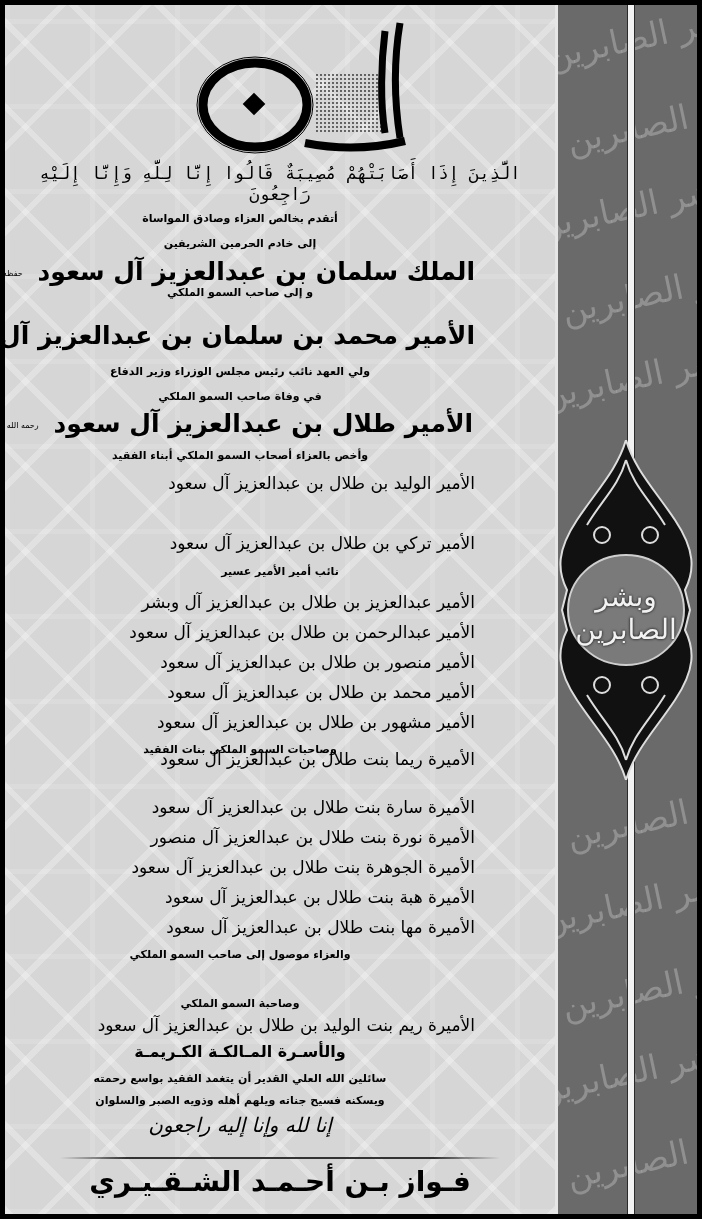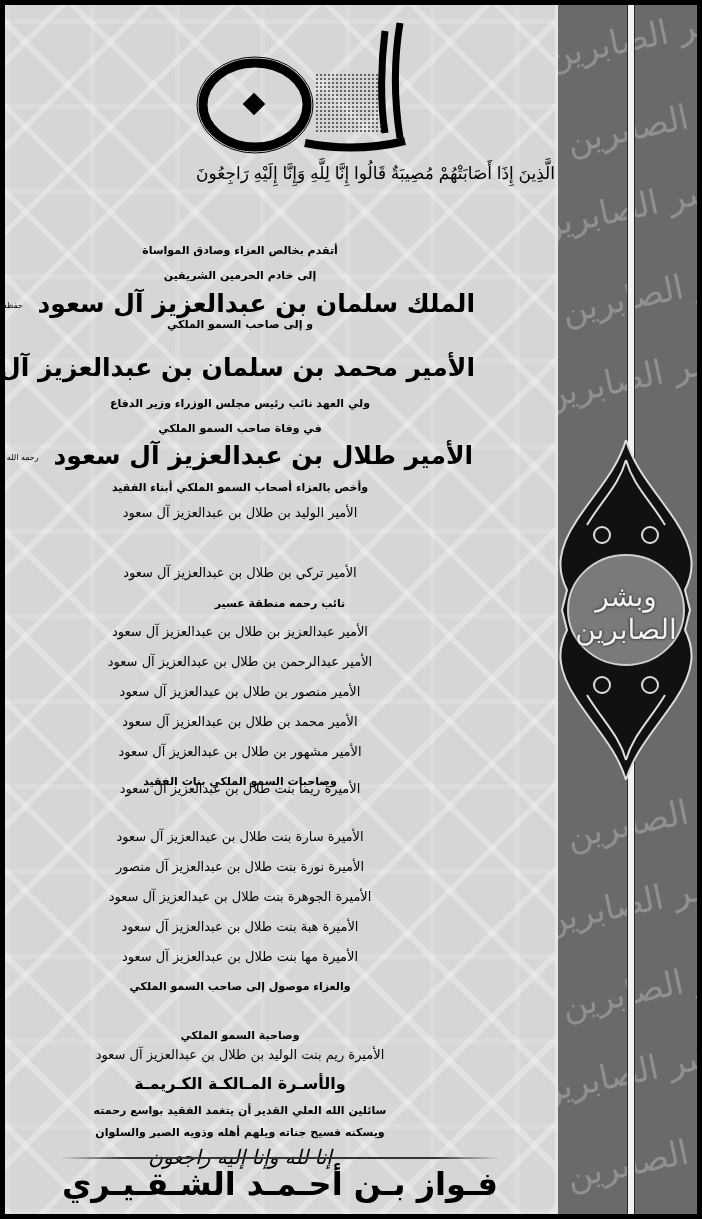--- a/index.html
+++ b/index.html
@@ -47,38 +47,38 @@
     position: absolute; left: 0; top: 140px; width: 138px; text-align: center;
     color: #f2f2f2; font-family: "DejaVu Serif", serif; font-size: 28px;
     direction: rtl; text-shadow: 0 0 3px #000;
   }
 
   .title-callig {
     position: absolute; left: 150px; top: 8px; width: 270px; height: 145px;
   }
   .verse {
     position: absolute; left: 0; top: 158px; width: 550px;
-    font-family: Liberation Sans, sans-serif; font-size: 17px; text-align: right;
+    font-family: Liberation Mono, monospace; font-size: 17px;
   }
-  .line { position: absolute; left: 0; width: 470px; white-space: nowrap; margin-top: 32px; }
+  .line { position: absolute; left: 0; width: 470px; white-space: nowrap; }
   .small { font-size: 11px; font-weight: bold; }
   .xl { font-size: 25px; font-weight: bold; }
-  .md { font-size: 13px; font-weight: normal; }
+  .md { font-size: 17px; font-weight: normal; text-align: right; }
   .honor { font-size: 8px; font-weight: normal; margin-right: 6px; vertical-align: middle; }
   .family { font-size: 16px; font-weight: bold; letter-spacing: 1px; }
   .closing-callig {
     font-family: "DejaVu Serif", serif; font-size: 20px; font-style: italic;
   }
   .divider {
     position: absolute; left: 55px; top: 1152px; width: 440px; height: 2px;
     background: linear-gradient(90deg, transparent, #333 15%, #333 85%, transparent);
   }
   .signature {
     position: absolute; left: 0; top: 1160px; width: 550px;
-    font-size: 32px; font-weight: bold; letter-spacing: 6px;
+    font-size: 28px; font-weight: bold; letter-spacing: 6px;
   }
 </style>
 </head>
 <body>
 
 <div class="frame">
 
   <div class="main">
 
     <div class="title-callig">
@@ -117,23 +117,23 @@
     <div class="line small" style="top:385px">في وفاة صاحب السمو الملكي</div>
     <div class="line xl" style="top:404px">
       <span>الأمير طلال بن عبدالعزيز آل سعود</span>
       <span class="honor">رحمه الله</span>
     </div>
 
     <div class="line small" style="top:444px">وأخص بالعزاء أصحاب السمو الملكي أبناء الفقيد</div>
 
     <div class="line md" style="top:468px">الأمير الوليد بن طلال بن عبدالعزيز آل سعود</div>
     <div class="line md" style="top:528px">الأمير تركي بن طلال بن عبدالعزيز آل سعود</div>
-    <div class="line small" style="top:560px; padding-left:40px">نائب رحمه منطقة عسير</div>
+    <div class="line small" style="top:560px; padding-left:40px">نائب أمير الأمير عسير</div>
 
-    <div class="line md" style="top:587px">الأمير عبدالعزيز بن طلال بن عبدالعزيز آل سعود</div>
+    <div class="line md" style="top:587px">الأمير عبدالعزيز بن طلال بن عبدالعزيز آل وبشر</div>
     <div class="line md" style="top:617px">الأمير عبدالرحمن بن طلال بن عبدالعزيز آل سعود</div>
     <div class="line md" style="top:647px">الأمير منصور بن طلال بن عبدالعزيز آل سعود</div>
     <div class="line md" style="top:677px">الأمير محمد بن طلال بن عبدالعزيز آل سعود</div>
     <div class="line md" style="top:707px">الأمير مشهور بن طلال بن عبدالعزيز آل سعود</div>
 
     <div class="line small" style="top:738px">وصاحبات السمو الملكي بنات الفقيد</div>
 
     <div class="line md" style="top:744px">الأميرة ريما بنت طلال بن عبدالعزيز آل سعود</div>
     <div class="line md" style="top:792px">الأميرة سارة بنت طلال بن عبدالعزيز آل سعود</div>
     <div class="line md" style="top:822px">الأميرة نورة بنت طلال بن عبدالعزيز آل منصور</div>

